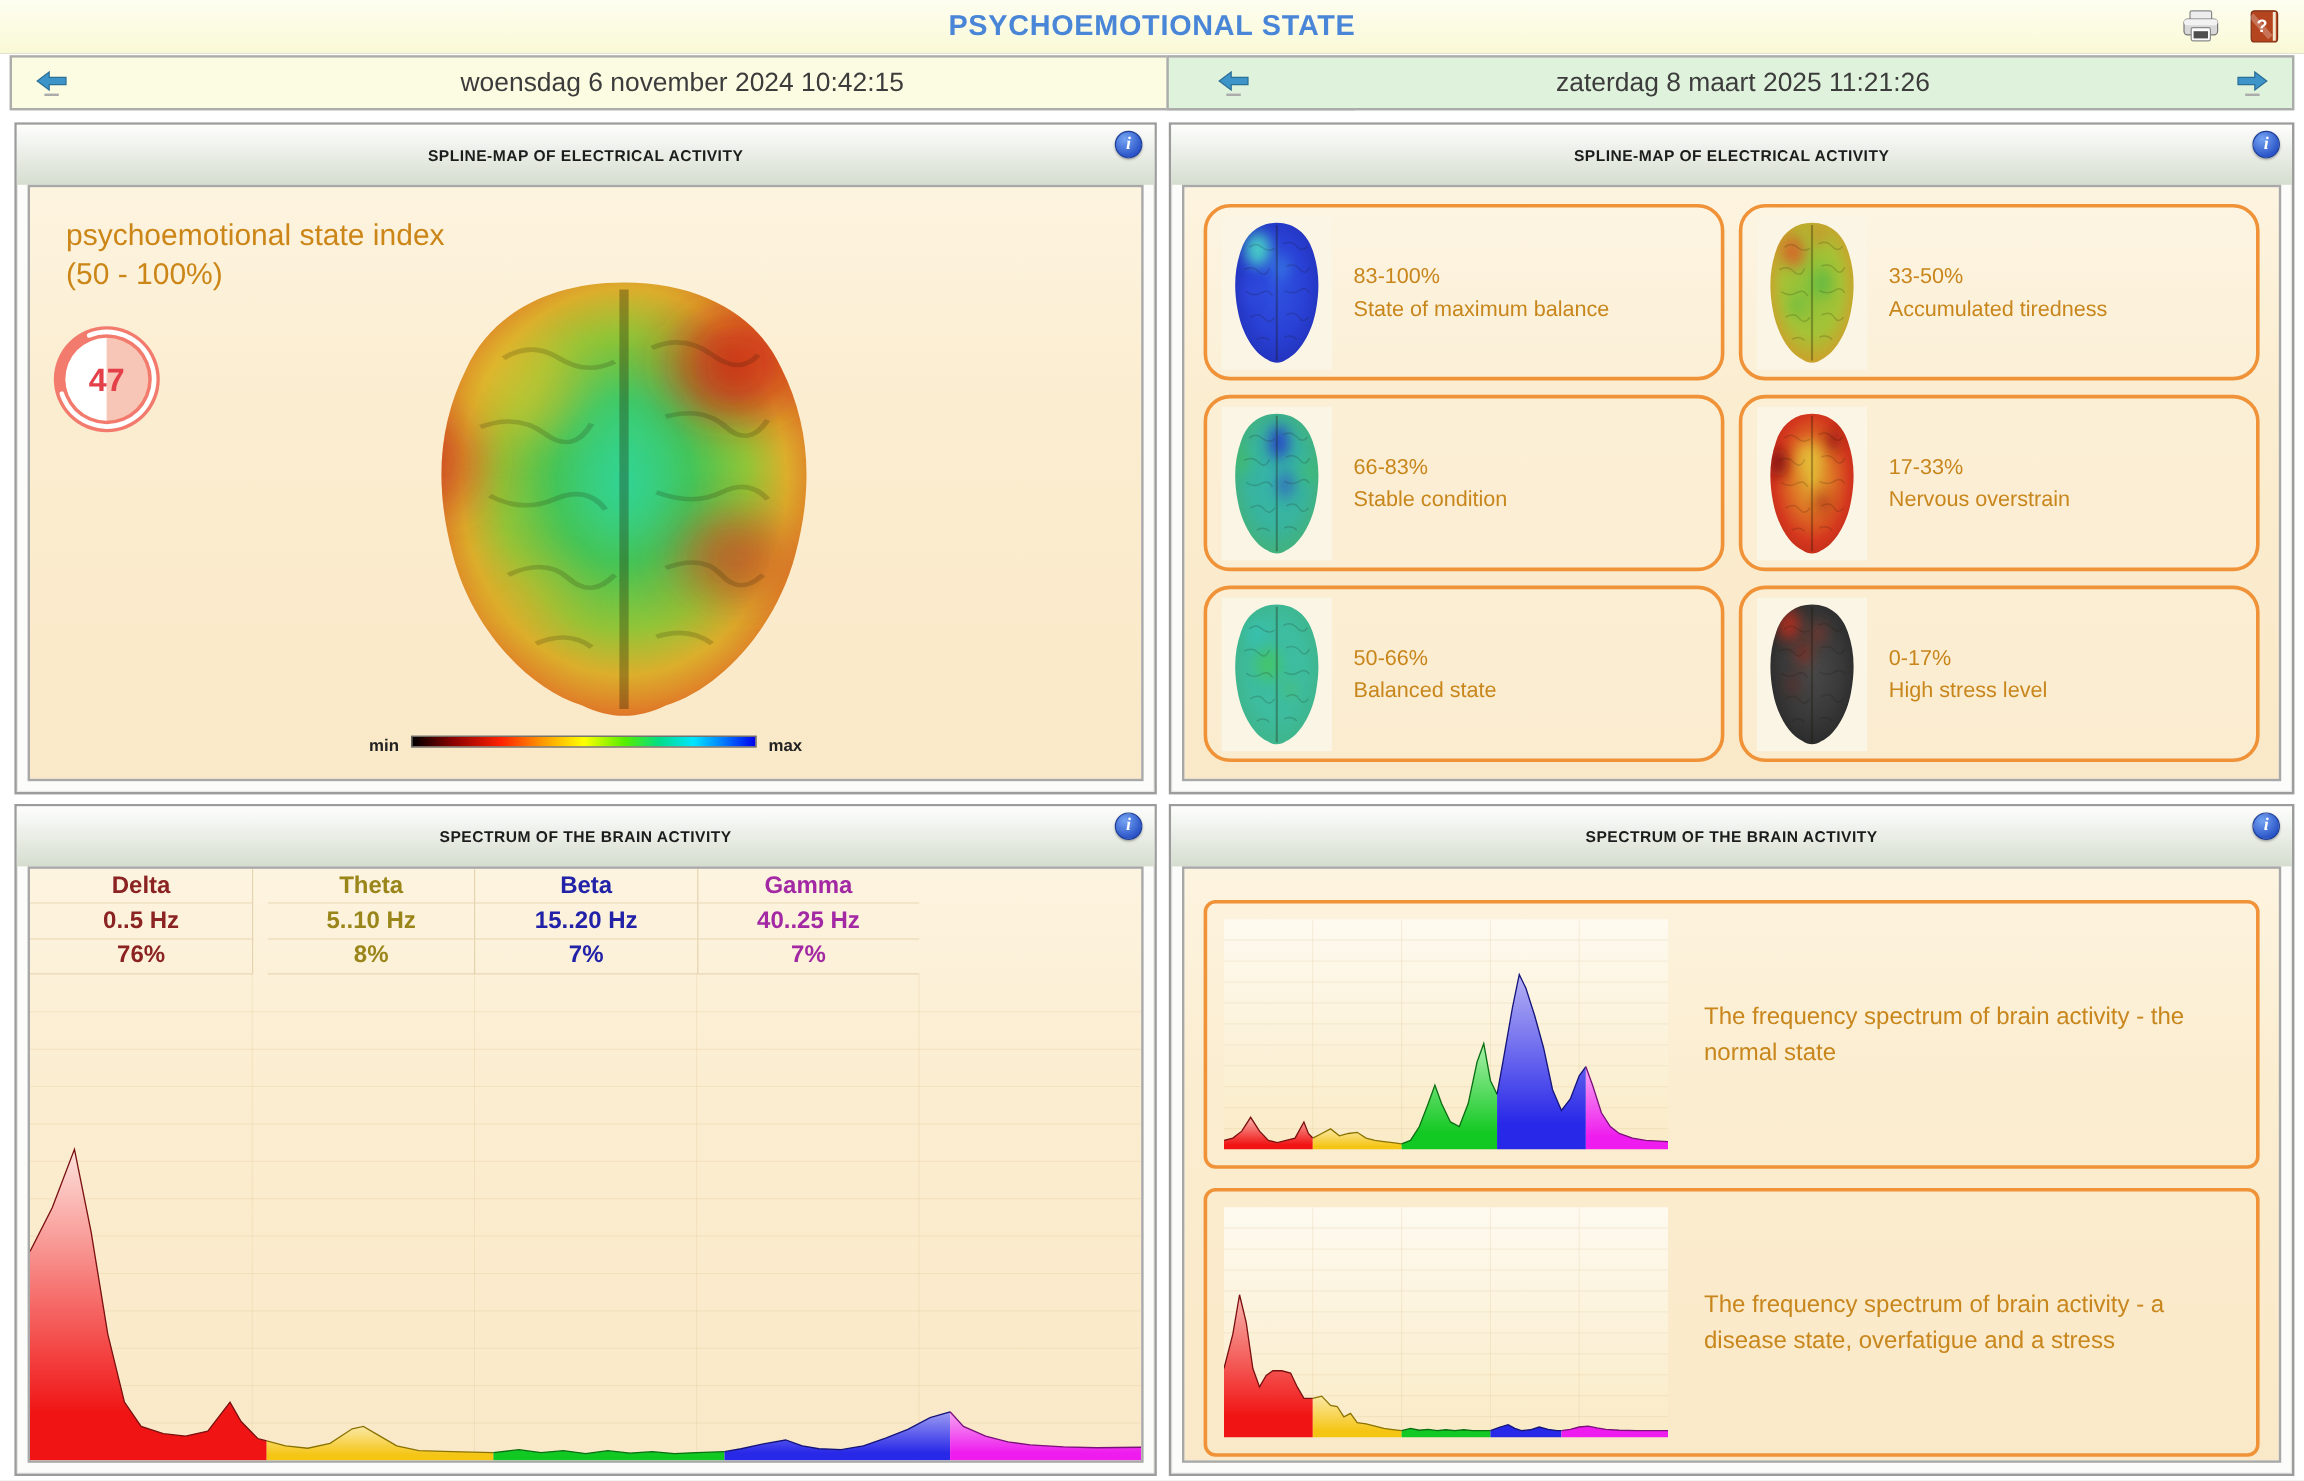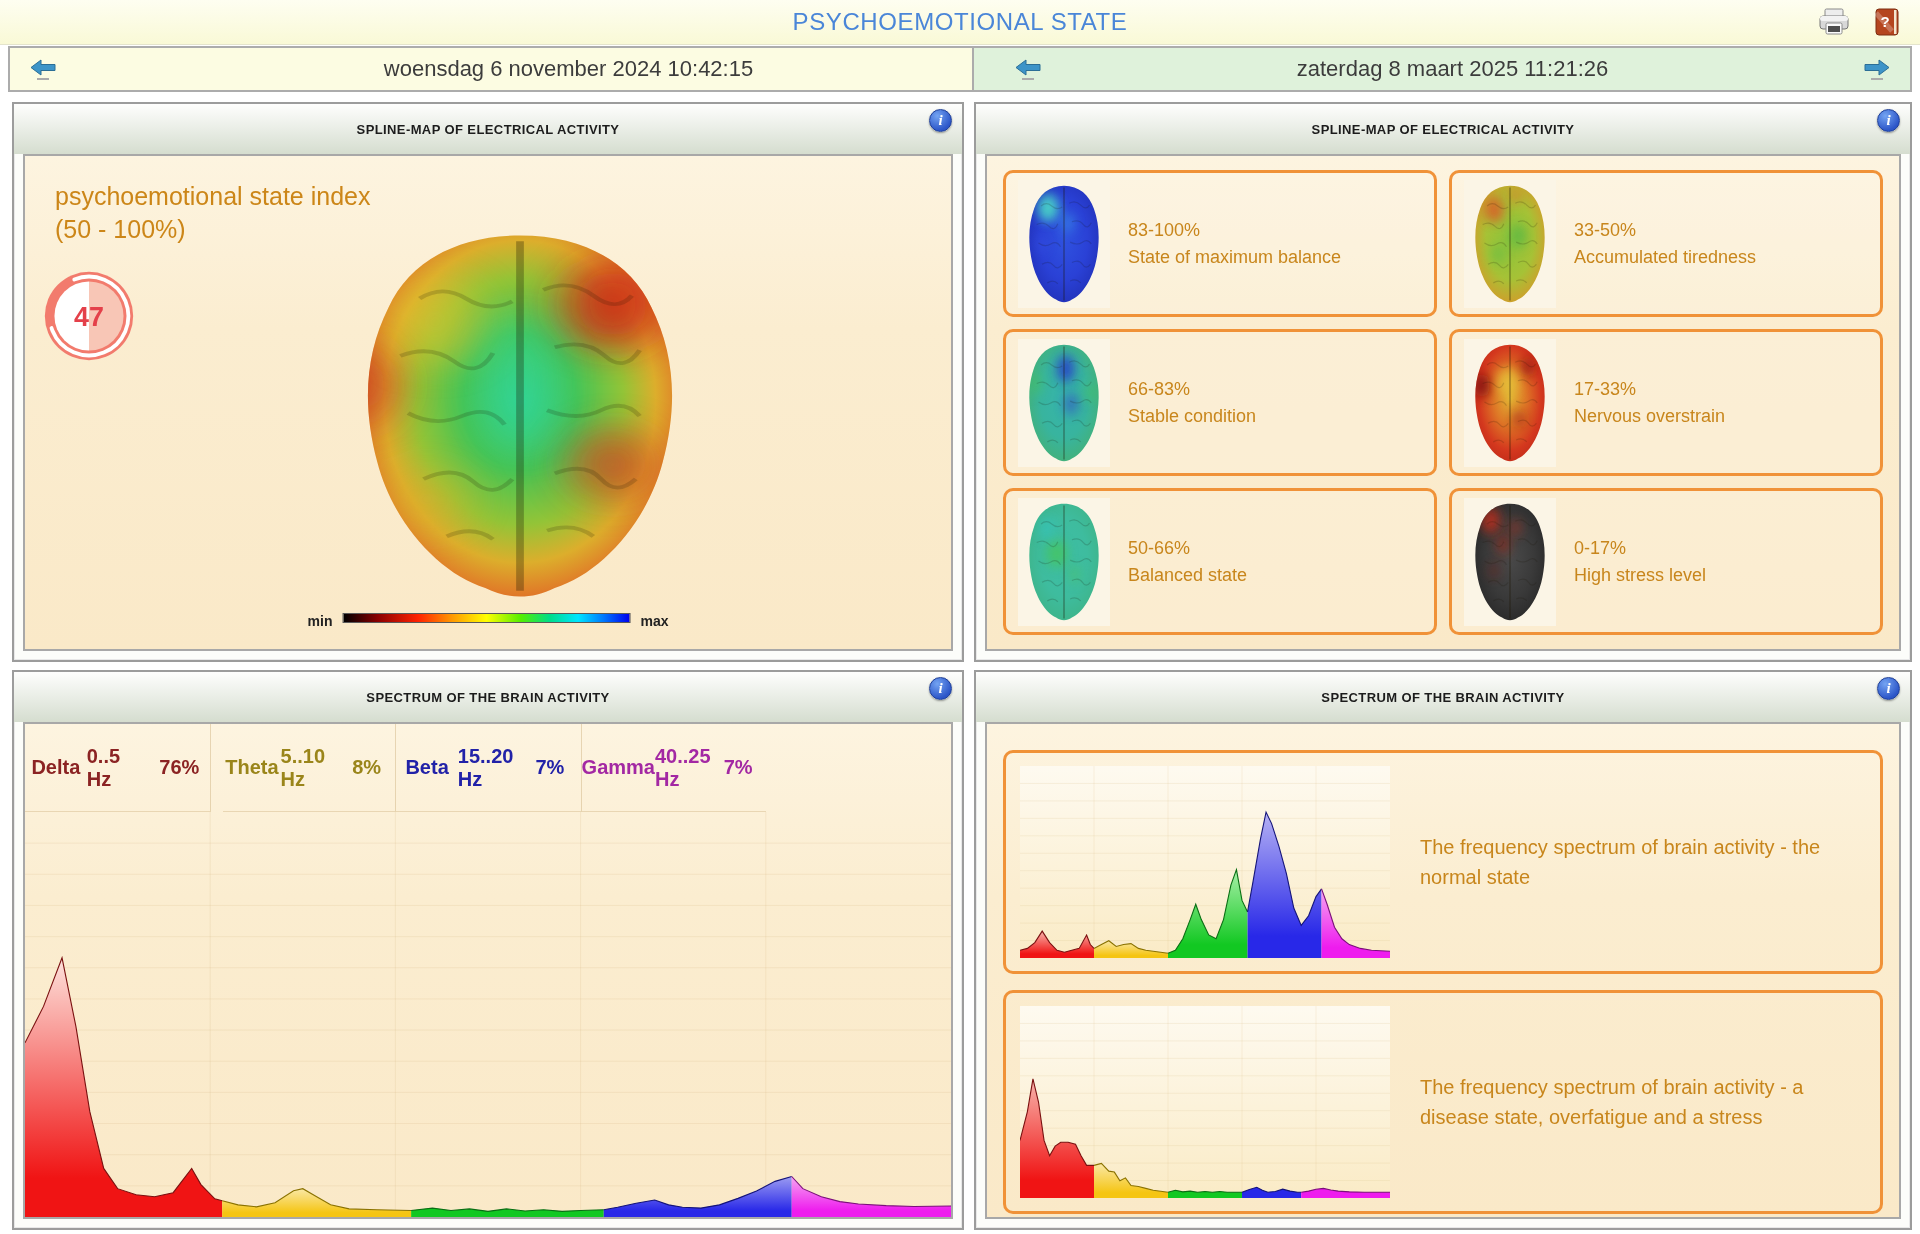--- a/index.html
+++ b/index.html
@@ -1,21 +1,21 @@
 <!DOCTYPE html>
 <html><head>
 <meta charset="utf-8">
 <style>
   html,body{margin:0;padding:0;background:#EFEFEF;font-family:"Liberation Sans",sans-serif;}
   .page{position:relative;width:1920px;height:1234px;background:#FFFFFF;overflow:hidden;border-bottom:1px solid #C8C8C8;}
 
   
   .app-header{position:absolute;left:0;top:0;width:100%;height:44px;
     background:linear-gradient(#FEFEF1,#F9F9D6);border-bottom:1px solid #E4E4CC;}
-  .app-title{line-height:44px;text-align:center;color:#4A86D8;font-size:24px;font-weight:normal;letter-spacing:.6px;}
+  .app-title{line-height:44px;text-align:center;color:#4A86D8;font-size:24px;font-weight:bold;letter-spacing:.6px;}
   .header-icons{position:absolute;right:16px;top:4px;display:flex;gap:16px;}
   .icon-btn{width:36px;height:36px;display:flex;align-items:center;justify-content:center;cursor:pointer;}
 
   
   .date-bar{position:absolute;top:46px;height:46px;border:2px solid #ACACAC;box-sizing:border-box;
     display:flex;align-items:center;justify-content:space-between;padding:0 20px;}
   .date-left{left:8px;width:1121px;background:#FCFCE2;}
   .date-right{left:972px;width:940px;background:#DFF2DB;padding-left:41px;}
   .date-label{font-size:22px;color:#3C3C3C;}
   .arrow-btn{display:flex;flex-direction:column;align-items:center;gap:2px;cursor:pointer;}
@@ -44,30 +44,30 @@
   .brain-main{position:absolute;left:302px;top:68px;width:386px;height:384px;}
   .scale-row{position:absolute;left:50%;bottom:20px;transform:translateX(-50%);
     display:flex;align-items:flex-start;gap:10px;}
   .scale-label{font-size:14px;font-weight:bold;color:#222;}
   .scale-bar{width:288px;height:10px;border:1px solid #5A5A5A;box-sizing:border-box;
     background:linear-gradient(to right,#000000,#8B0000 12%,#FF2200 26%,#FF9900 38%,#FFFF00 50%,#55EE00 62%,#00DD88 72%,#00E5FF 82%,#0077FF 91%,#0000EE);}
 
   
   .cards-grid{position:absolute;inset:0;display:grid;grid-template-columns:1fr 1fr;grid-auto-rows:1fr;
     gap:12px;padding:14px 16px;box-sizing:border-box;}
-  .ref-brain-card{border:3px solid #F09238;border-radius:10px;display:flex;align-items:center;
+  .ref-brain-card{border:3px solid #F09238;border-radius:22px;display:flex;align-items:center;
     padding:6px 12px;box-sizing:border-box;background:rgba(255,252,242,.2);}
   .brain-box{width:92px;height:128px;background:#FBF5E6;flex:none;margin-right:18px;
     display:flex;align-items:center;justify-content:center;}
   .brain-box svg{width:88px;height:124px;}
   .card-range,.card-label{color:#C8861C;font-size:18px;line-height:1.5;}
 
   
   .spec-head{position:absolute;left:0;top:0;right:0;height:88px;display:grid;grid-template-columns:repeat(5,1fr);}
-  .spec-col{border-left:1px solid rgba(205,175,125,.45);display:flex;flex-direction:row;}
+  .spec-col{border-left:1px solid rgba(205,175,125,.45);display:flex;flex-direction:column;}
   .spec-col:first-child{border-left:none;}
   .spec-cell{flex:1;display:flex;align-items:center;justify-content:center;
     font-size:20px;font-weight:bold;border-bottom:1px solid rgba(205,175,125,.4);}
   .spec-chart{position:absolute;left:0;top:88px;right:0;bottom:0;}
   svg.fill{width:100%;height:100%;display:block;}
 
   
   .ref-cards{position:absolute;inset:0;padding:26px 16px 0;display:flex;flex-direction:column;gap:16px;box-sizing:border-box;}
   .ref-card{height:224px;flex:none;border:3px solid #F09238;border-radius:10px;
     display:flex;align-items:center;box-sizing:border-box;justify-content:center;}

